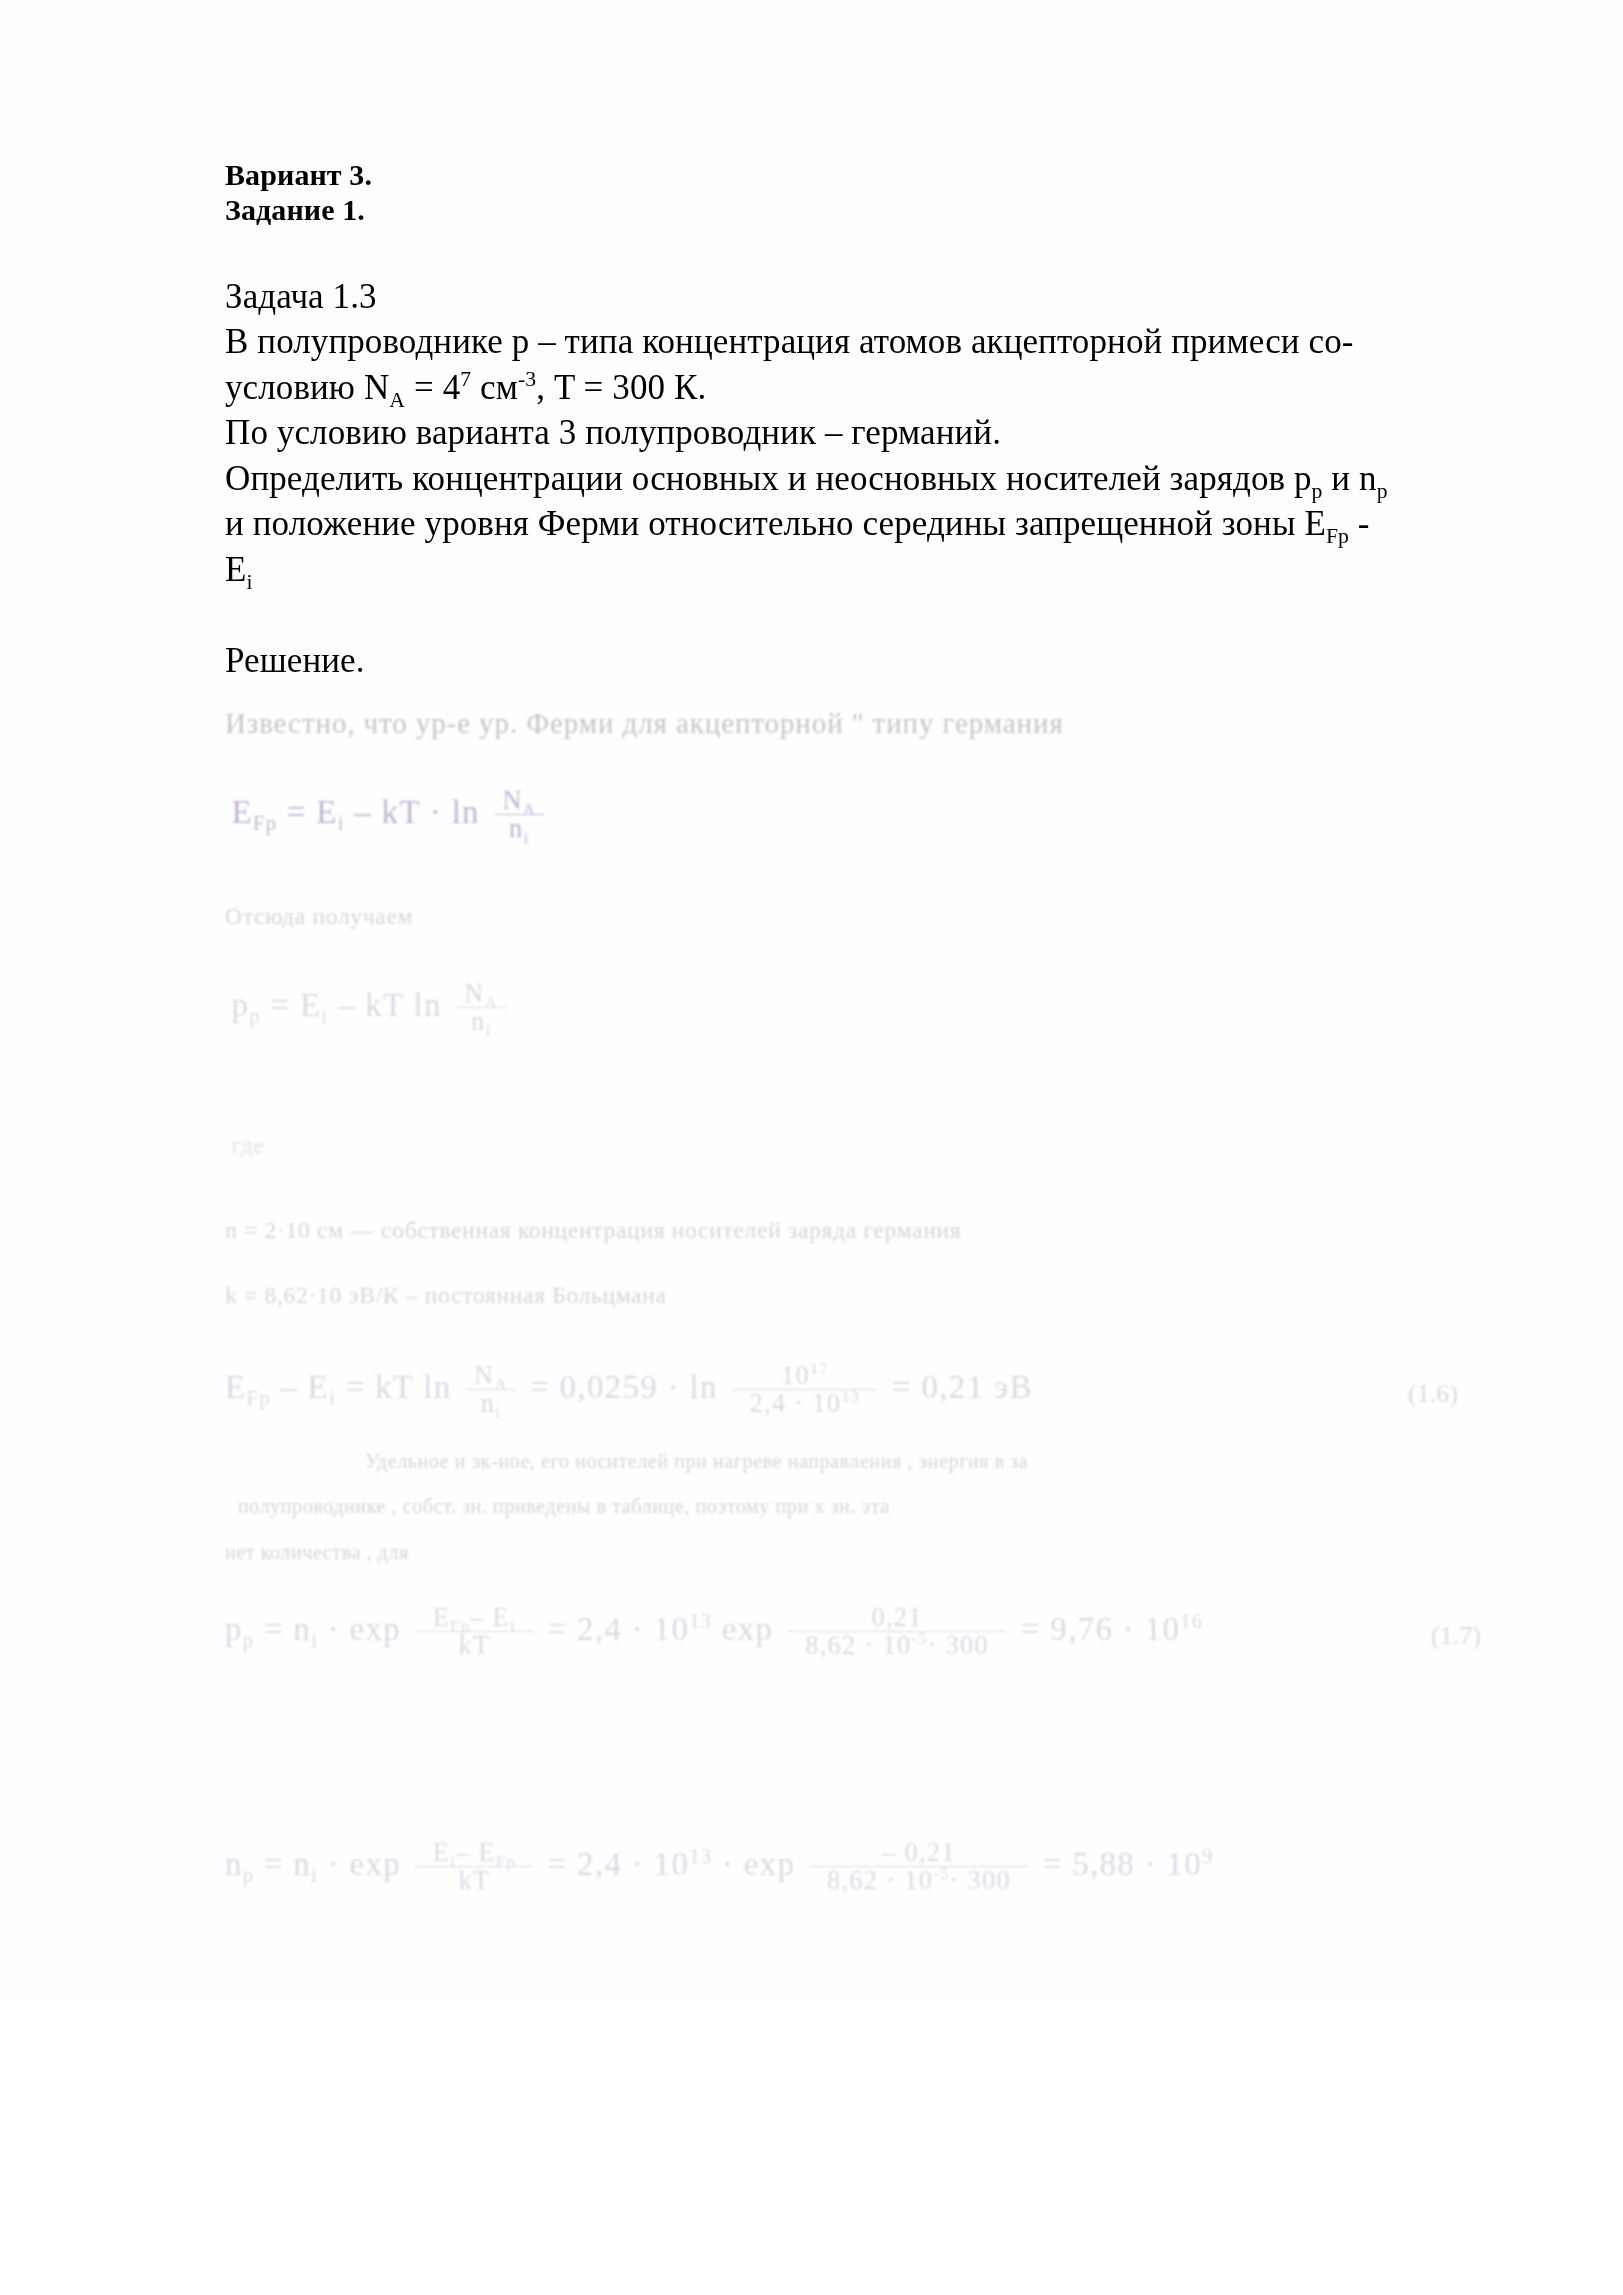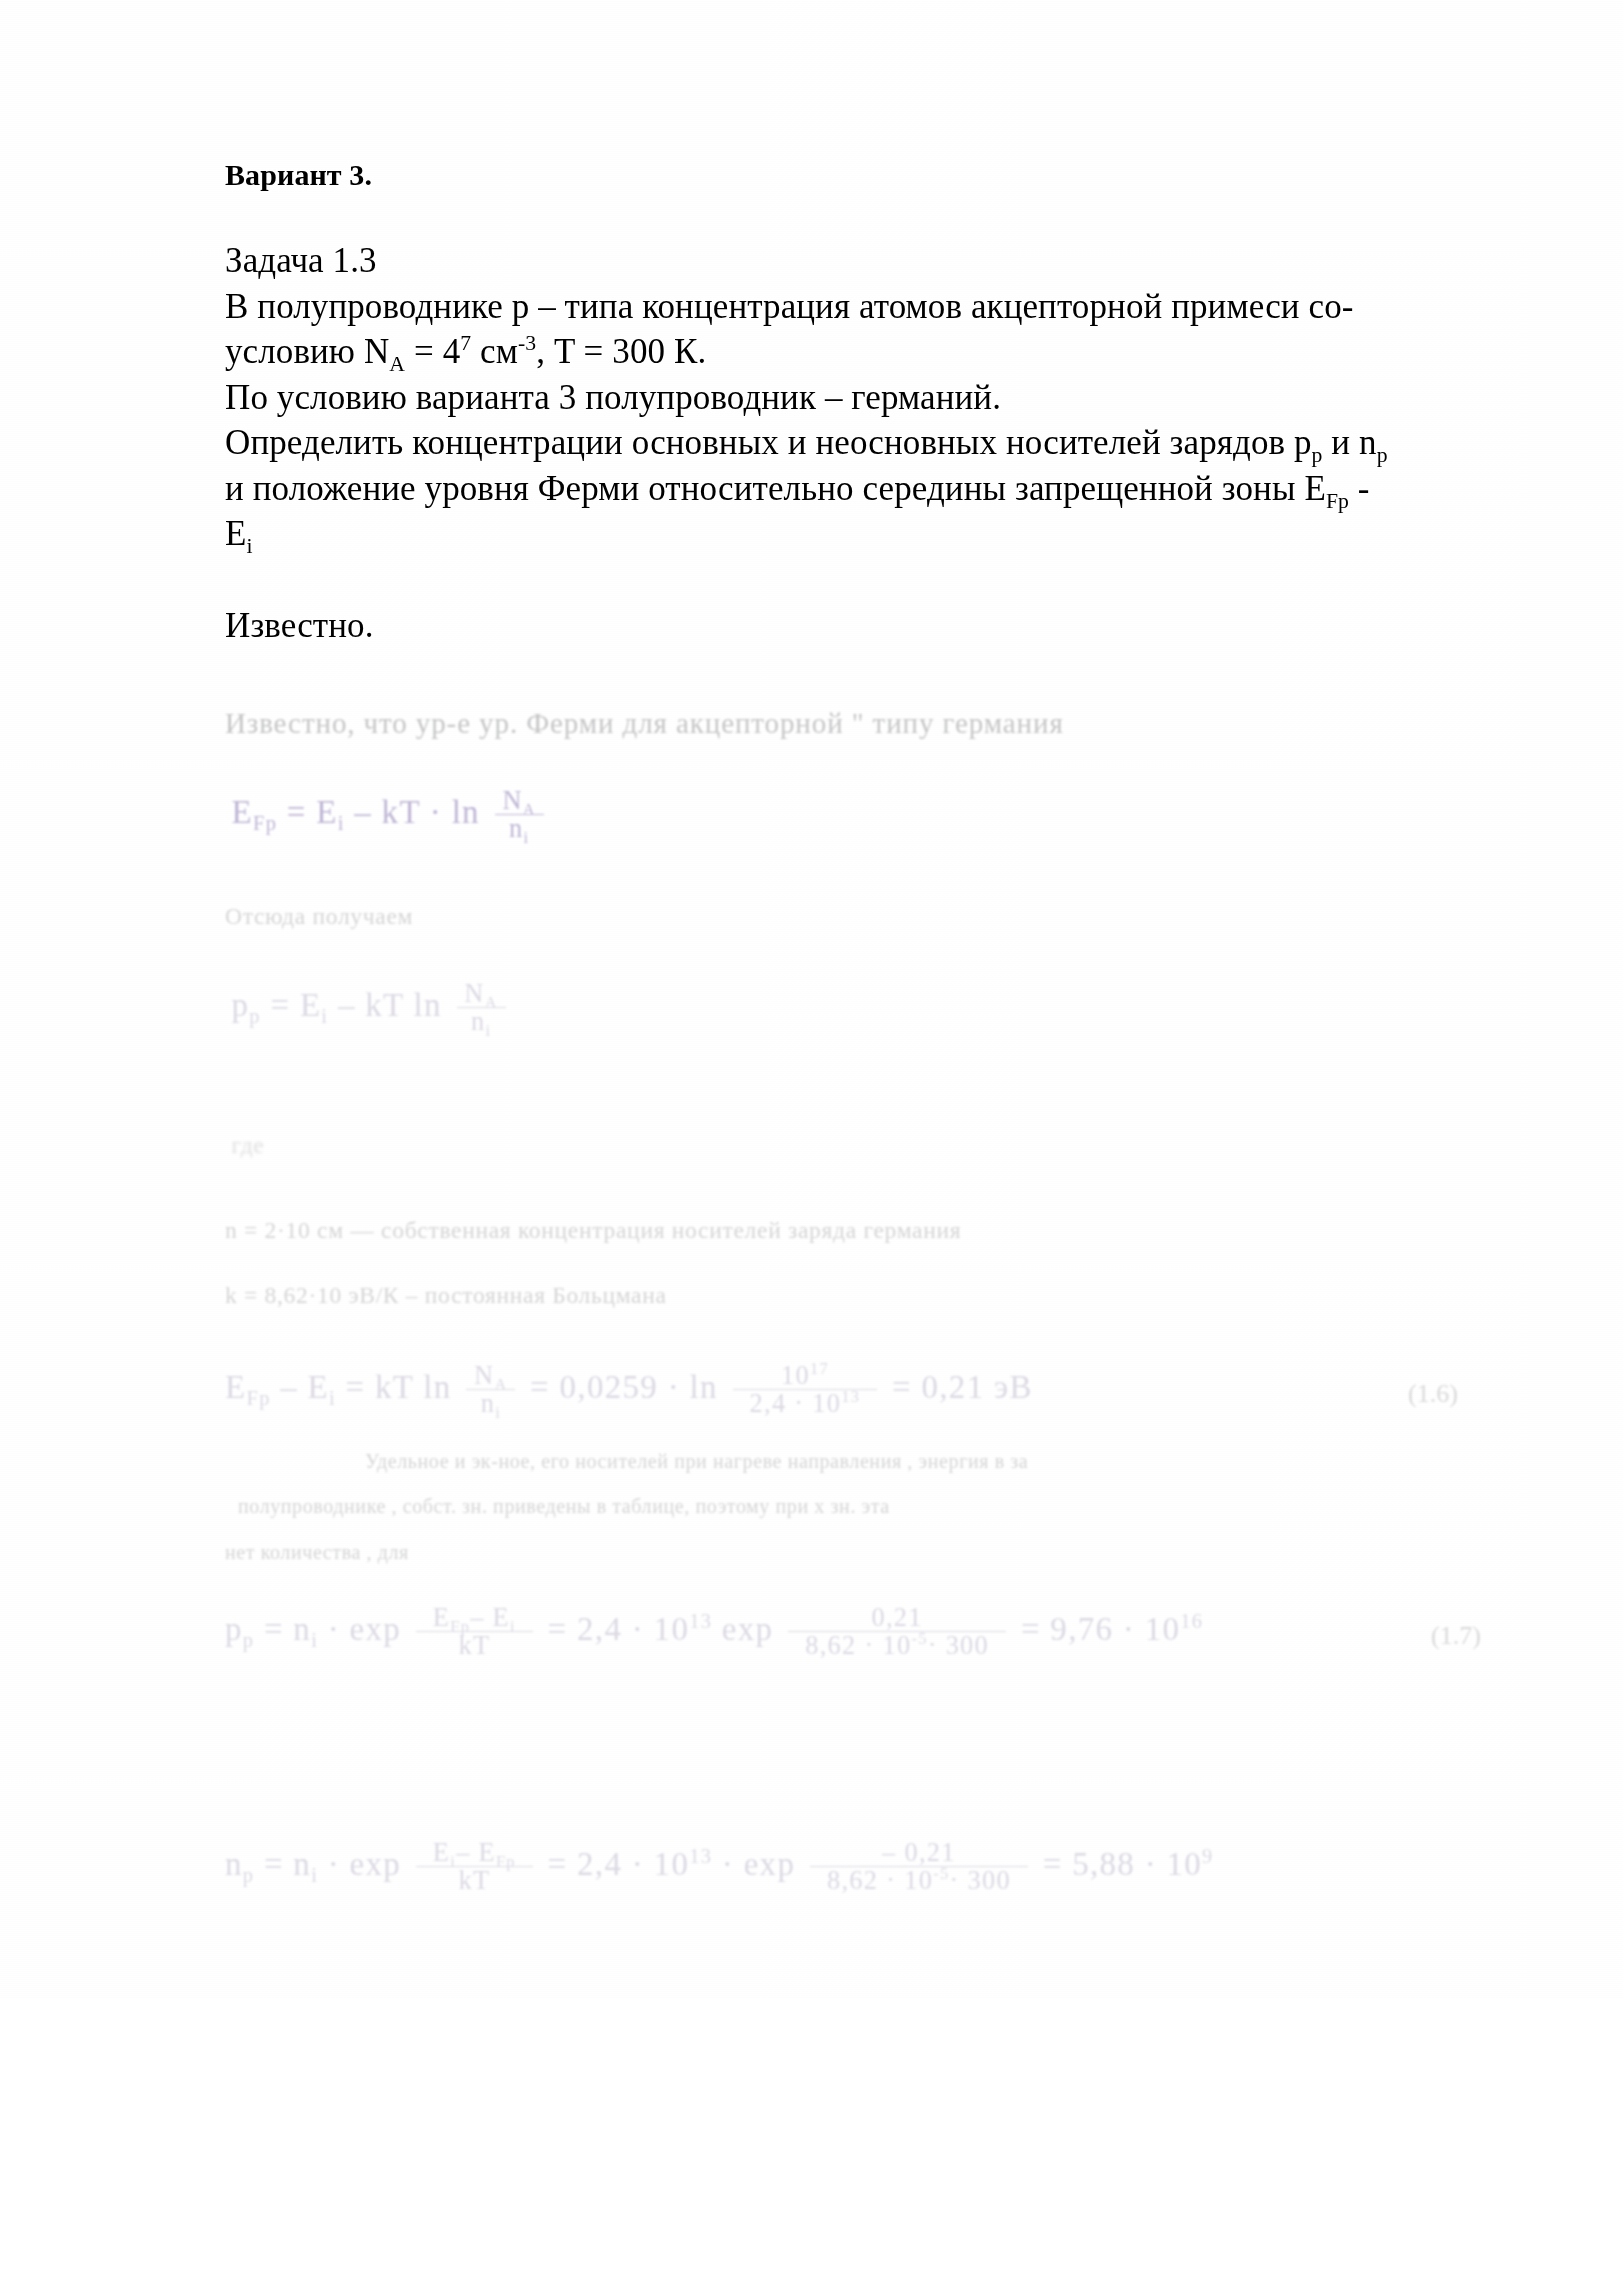--- a/index.html
+++ b/index.html
@@ -122,20 +122,21 @@
 </style>
 </head>
 <body>
 
 <div class="page">
 
   <div class="content">
 
     <div class="hdr">
       <div class="hdr-line">Вариант 3.</div>
+      <div class="hdr-line">Задание 1.</div>
     </div>
 
     <div class="gap-md"></div>
 
     <div class="body-line">Задача 1.3</div>
 
     <div class="body-line">В полупроводнике p – типа концентрация атомов акцепторной примеси со-</div>
 
     <div class="body-line">
       <span>условию N</span><sub>А</sub><span> = 4</span><sup>7</sup><span> см</span><sup>-3</sup><span>, T = 300 К.</span>
@@ -150,21 +151,21 @@
     <div class="body-line">
       <span>и положение уровня Ферми относительно середины запрещенной зоны E</span><sub>Fp</sub><span> -</span>
     </div>
 
     <div class="body-line">
       <span>E</span><sub>i</sub>
     </div>
 
     <div class="gap-md"></div>
 
-    <div class="body-line">Известно.</div>
+    <div class="body-line">Решение.</div>
 
   </div>
 
   <div class="faded-region">
 
     <div class="fline t1" style="left:0px; top:0px;">Известно, что ур-е ур. Ферми для акцепторной  " типу  германия</div>
 
     <div class="fml strong" style="left:6.5px; top:78px;">
       <span>E</span><sub>Fp</sub>
       <span>=</span>

